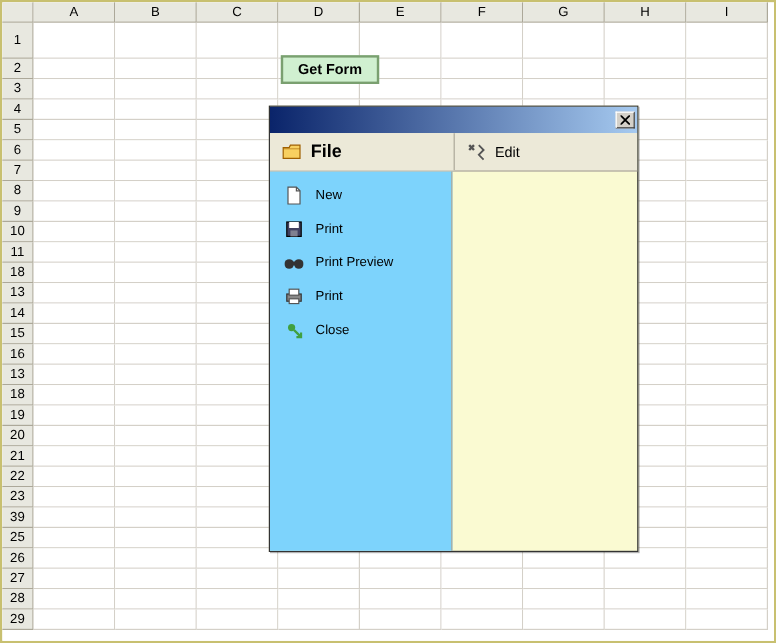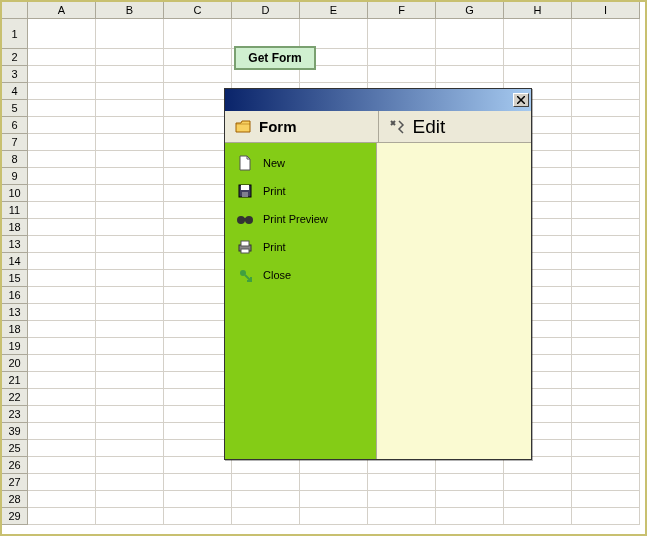--- a/index.html
+++ b/index.html
@@ -143,29 +143,29 @@
   padding: 0 10px;
   gap: 8px;
   cursor: pointer;
   border-right: 1px solid #aca899;
 }
 .tab:last-child { border-right: none; }
 .tab.active {
   background: #ece9d8;
 }
 .tab-label {
-  font-size: 19px;
+  font-size: 12px;
 }
 .tab.active .tab-label {
   font-weight: bold;
   font-size: 15px;
 }
 .menu-area {
   width: 152px;
-  background: #84cc16;
+  background: #7dd3fc;
   border-right: 1px solid #aca899;
   padding: 6px 0;
   height: calc(100% - 54px);
 }
 .menu-item {
   display: flex;
   align-items: center;
   gap: 10px;
   padding: 6px 12px;
   cursor: pointer;
@@ -564,21 +564,21 @@
     </div>
   </div>
   <div class="tabbar">
     <div class="tab active">
       <span class="icon">
         <svg width="16" height="14" viewBox="0 0 16 14">
             <path d="M1 3 L6 3 L7 1 L15 1 L15 12 L1 12 Z" fill="#f8d060" stroke="#a06000" stroke-width="1"></path>
             <path d="M1 4 L15 4" stroke="#a06000" stroke-width="0.5"></path>
           </svg>
       </span>
-      <span class="tab-label">Form</span>
+      <span class="tab-label">File</span>
     </div>
     <div class="tab">
       <span class="icon">
         <svg width="16" height="16" viewBox="0 0 16 16">
             <path d="M2 2 L6 6 M6 2 L2 6" stroke="#555" stroke-width="2"></path>
             <path d="M10 2 L14 6 L10 10 L14 14" stroke="#555" stroke-width="1.5" fill="none"></path>
           </svg>
       </span>
       <span class="tab-label">Edit</span>
     </div>

